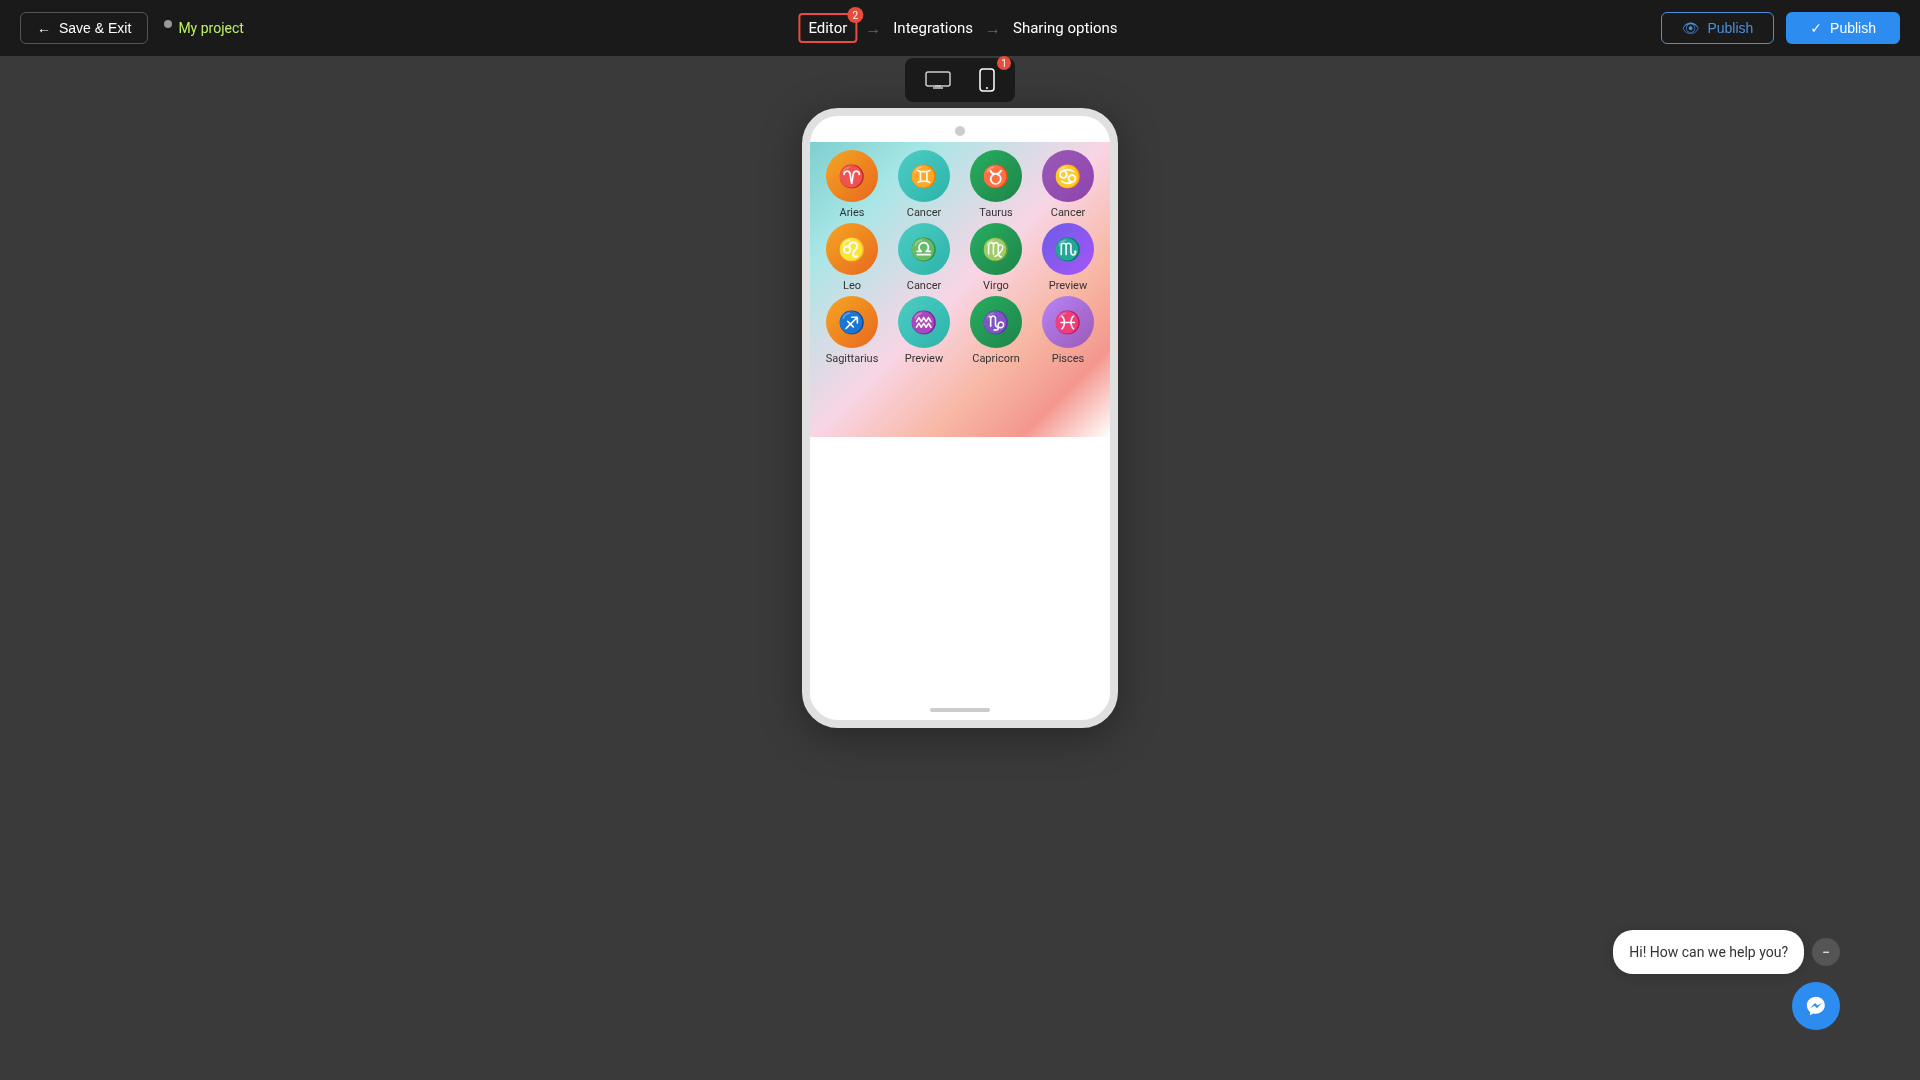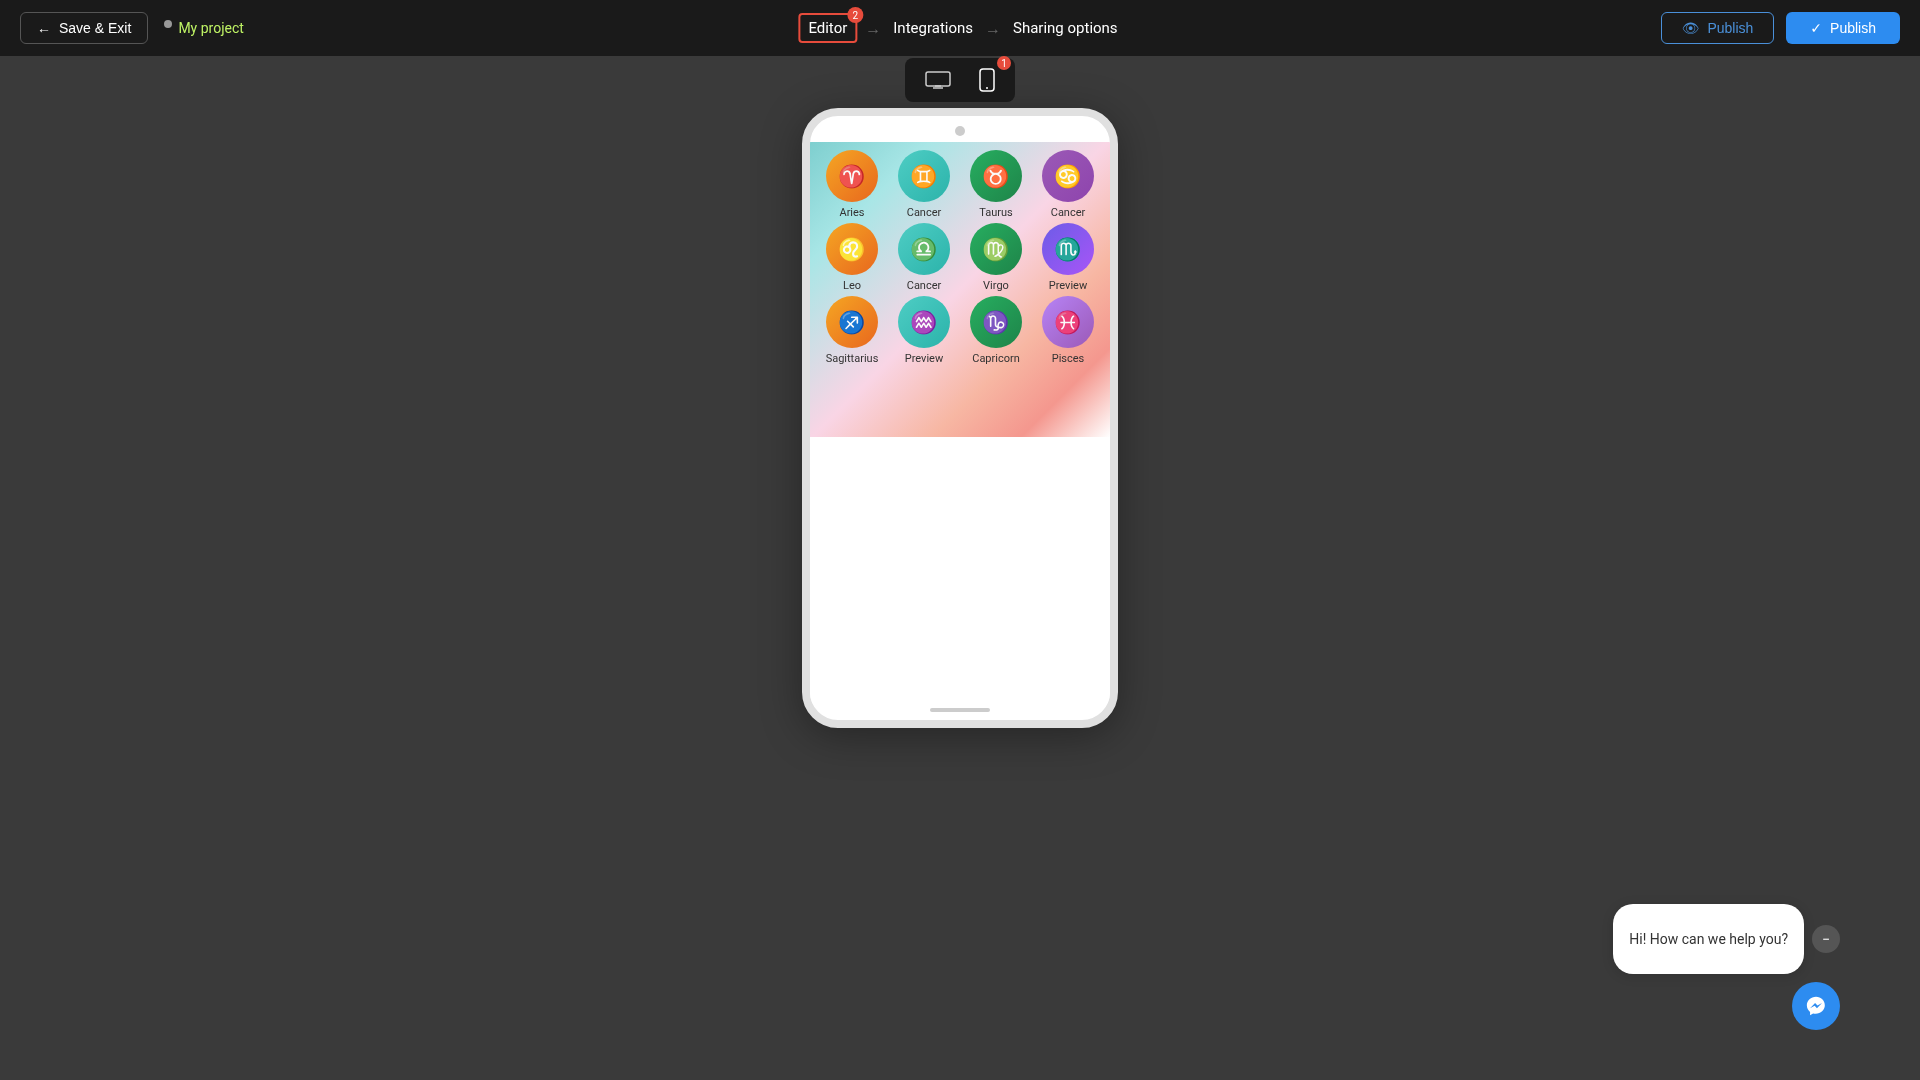--- a/index.html
+++ b/index.html
@@ -414,21 +414,21 @@
       </div>
 
       <div style="flex:1;background:#fff;width:100%;height:240px;"></div>
     </div>
     <div class="phone-home-indicator"></div>
   </div>
 </div>
 
 <div style="position:absolute;bottom:50px;right:80px;display:flex;flex-direction:column;align-items:flex-end;gap:8px;">
   <div style="position:relative;display:flex;align-items:center;gap:8px;">
-    <div style="background:#fff;border-radius:20px;padding:27px 16px;font-size:14px;color:#333;box-shadow:0 2px 12px rgba(0,0,0,0.15);">
+    <div style="background:#fff;border-radius:20px;padding:14px 16px;font-size:14px;color:#333;box-shadow:0 2px 12px rgba(0,0,0,0.15);">
       <span>Hi! How can we help you?</span>
     </div>
     <div style="width:28px;height:28px;background:#555;border-radius:50%;display:flex;align-items:center;justify-content:center;color:#fff;font-size:14px;cursor:pointer;flex-shrink:0;">
       <span>−</span>
     </div>
   </div>
   <div style="display:flex;justify-content:flex-end;">
     <div style="width:48px;height:48px;background:#2d8cf0;border-radius:50%;display:flex;align-items:center;justify-content:center;color:#fff;font-size:20px;cursor:pointer;">
       <svg width="22" height="22" viewBox="0 0 24 24" fill="white">
         <path d="M12 2C6.477 2 2 6.145 2 11.243c0 2.914 1.372 5.52 3.527 7.258V22l3.312-1.82c.885.245 1.823.376 2.79.376 5.523 0 10-4.145 10-9.243S17.523 2 12 2zm1.05 12.454l-2.553-2.72-4.98 2.72 5.476-5.81 2.616 2.72 4.916-2.72-5.475 5.81z"></path>

